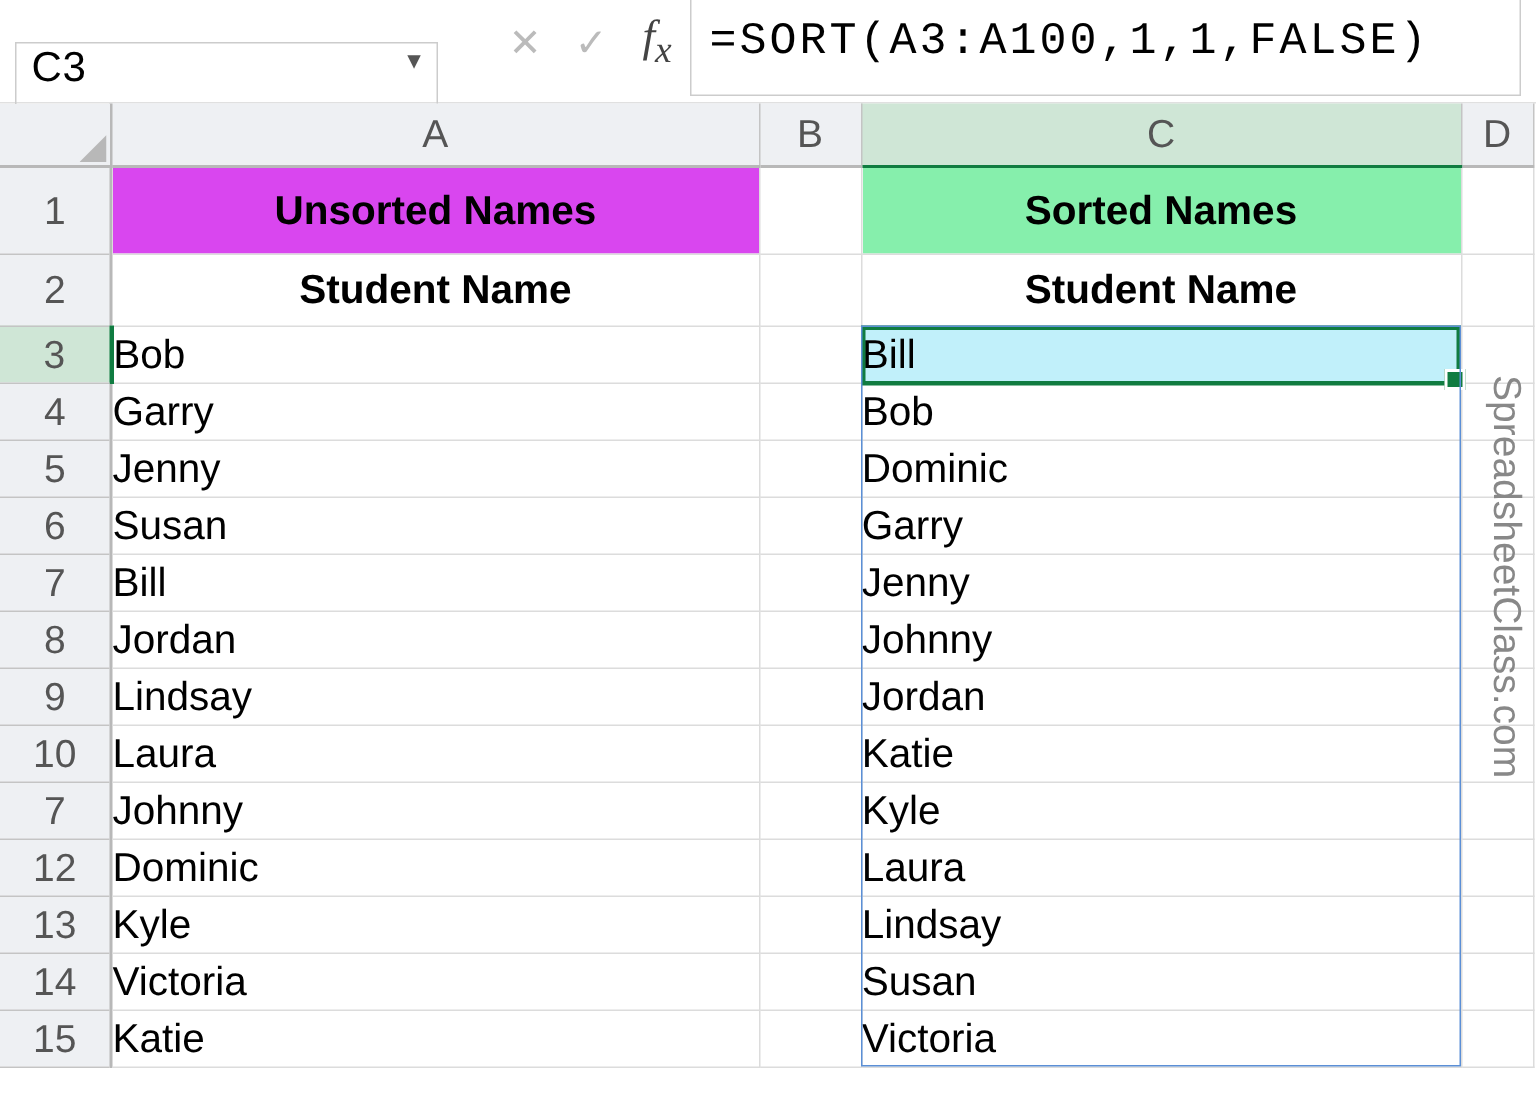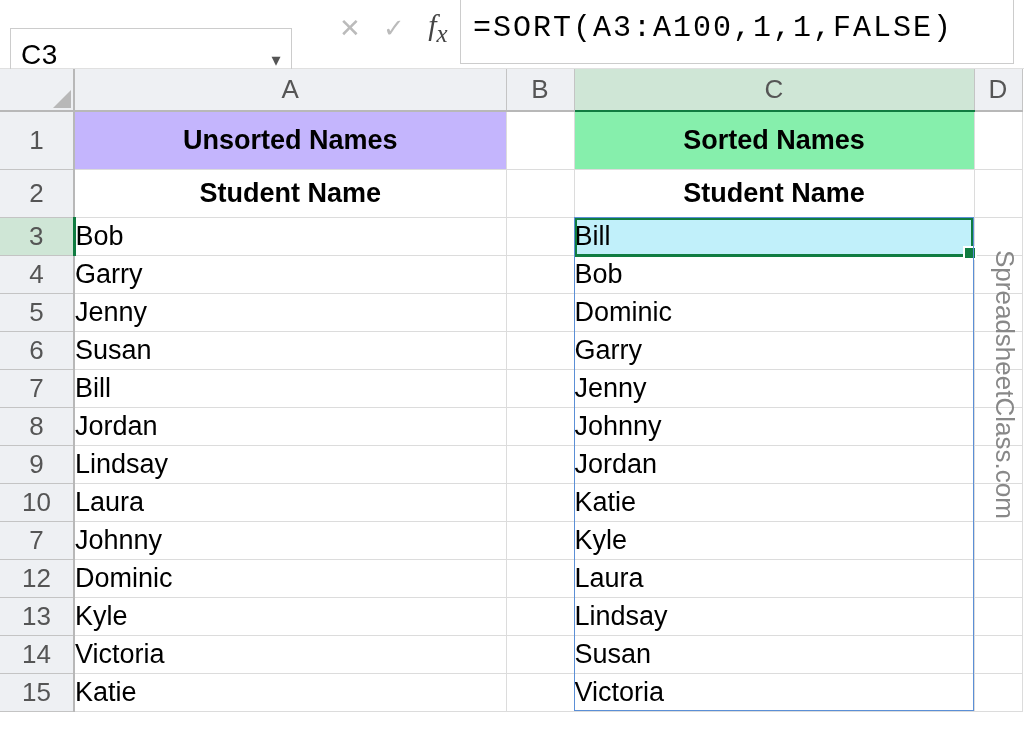--- a/index.html
+++ b/index.html
@@ -1,36 +1,36 @@
 <!DOCTYPE html>
 <html><head>
 <meta charset="utf-8">
 <style>
   html,body{margin:0;padding:0;font-family:Arial,Helvetica,sans-serif;background:#fff;color:#000;}
   body{width:1024px;height:736px;overflow:hidden;position:relative;}
   .formula-bar{display:flex;align-items:center;height:48px;padding:4px 10px 16px 10px;border-bottom:1px solid #e0e0e0;}
-  .name-box{width:260px;height:42px;border:1px solid #ccc;display:flex;align-items:flex-end;padding:0 10px;font-size:28px;letter-spacing:.5px;justify-content:space-between;margin-top:43px;}
+  .name-box{width:260px;height:42px;border:1px solid #ccc;display:flex;align-items:flex-start;padding:0 10px;font-size:28px;letter-spacing:.5px;justify-content:space-between;margin-top:43px;}
   .name-box .chev{font-size:18px;color:#555;}
   .fb-controls{display:flex;align-items:center;margin-left:36px;}
   .fb-btn{width:44px;height:42px;display:flex;align-items:center;justify-content:center;font-size:26px;color:#bbb;}
   .fx{font-style:italic;font-family:'Times New Roman',serif;font-size:30px;color:#444;}
   .fb-input{flex:1;height:42px;border:1px solid #ccc;padding:14px 12px;font-size:30px;font-family:'Consolas','Courier New',monospace;letter-spacing:2px;display:flex;align-items:center;}
   .sheet{position:relative;}
   table.grid{border-collapse:collapse;table-layout:fixed;width:1022px;}
   table.grid th,table.grid td{padding:0;margin:0;box-sizing:border-box;}
   .corner{width:74px;height:42px;background:#eef0f3;border-right:2px solid #b8b8b8;border-bottom:2px solid #b8b8b8;position:relative;}
   .corner svg{position:absolute;right:2px;bottom:2px;}
   .colhdr{background:#eef0f3;border-right:1px solid #c4c4c4;border-bottom:2px solid #b8b8b8;height:42px;font-size:26px;font-weight:400;color:#555;text-align:center;}
   .colhdr.sel{background:#cfe6d6;border-bottom:2px solid #107c41;}
   .rowhdr{background:#eef0f3;border-right:2px solid #b8b8b8;border-bottom:1px solid #c4c4c4;font-size:26px;color:#555;text-align:center;font-weight:400;width:74px;}
   .rowhdr.sel{background:#cfe6d6;border-right:2px solid #107c41;}
   td.cell{border-right:1px solid #dcdcdc;border-bottom:1px solid #dcdcdc;height:38px;font-size:27px;padding-left:6px;vertical-align:middle;overflow:hidden;white-space:nowrap;}
   .row1 td.cell{height:58px;}
   .row2 td.cell{height:48px;}
-  .title-red{background:#c4b5fd;color:#000;font-weight:700;font-size:40px;text-align:center;}
+  .title-red{background:#d946ef;color:#000;font-weight:700;font-size:40px;text-align:center;}
   .title-green{background:#86efac;color:#000;font-weight:700;font-size:40px;text-align:center;}
   .subtitle{font-weight:700;font-size:32px;text-align:center;}
   .active{background:#c1f0fa;}
   .sel-box{position:absolute;border:3px solid #107c41;pointer-events:none;box-sizing:border-box;}
   .sel-box::after{content:"";position:absolute;right:-6px;bottom:-6px;width:10px;height:10px;background:#107c41;border:2px solid #fff;}
   .spill-box{position:absolute;border:1px solid #5b8fd6;pointer-events:none;box-sizing:border-box;}
   .watermark{position:absolute;right:4px;top:250px;writing-mode:vertical-rl;font-size:26px;color:#888;font-family:Arial,Helvetica,sans-serif;}
   .col-A{border-left:3px solid #107c41;}
 </style>
 </head>

